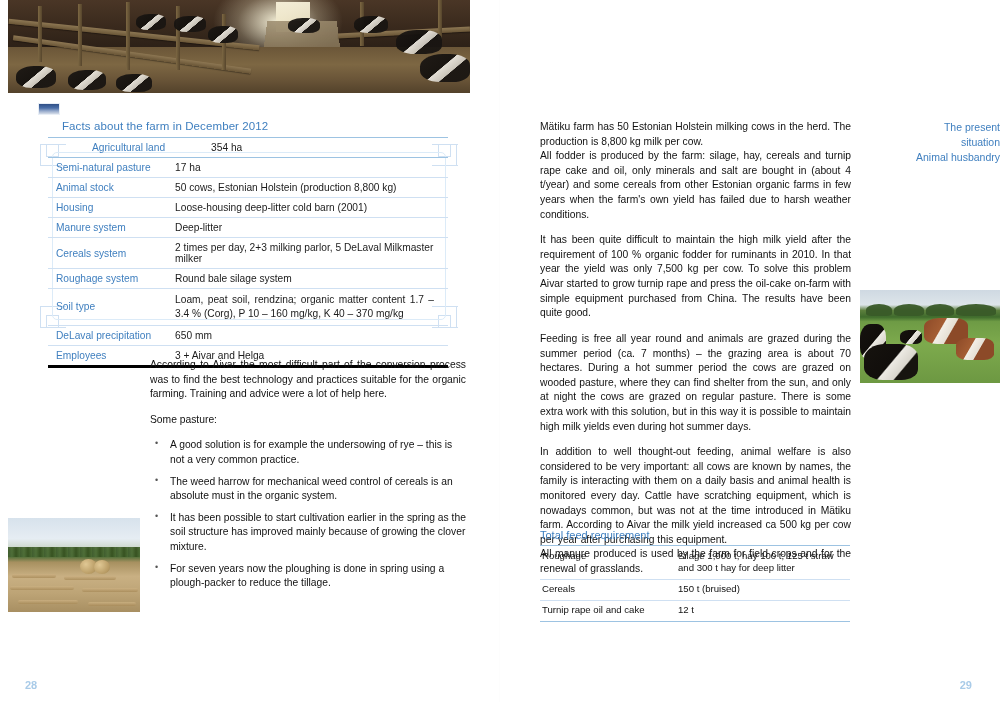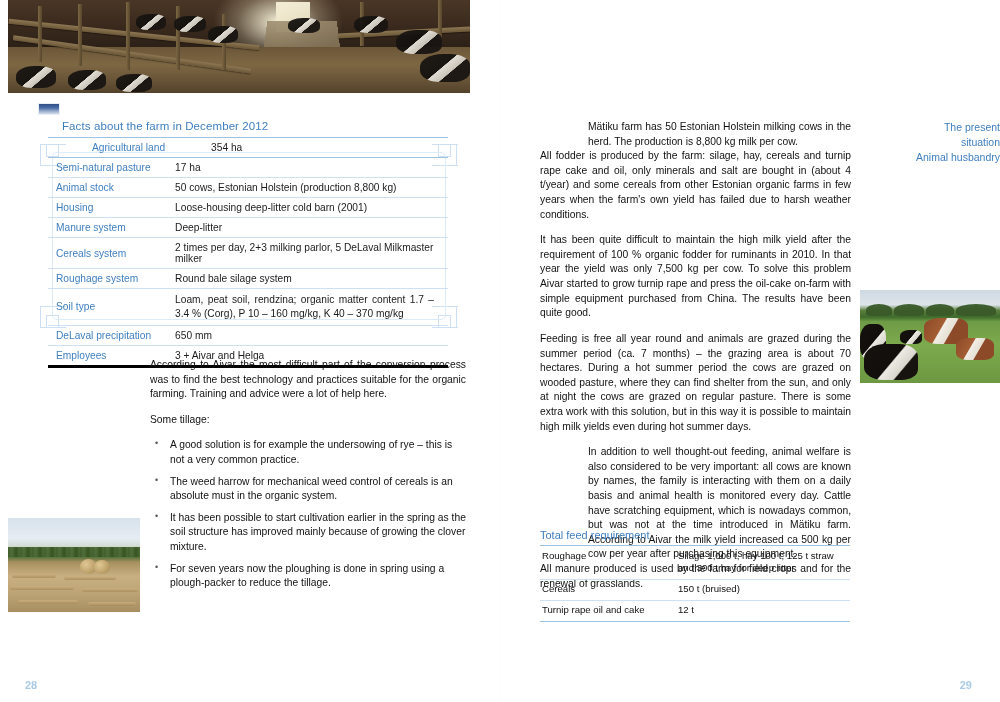--- a/index.html
+++ b/index.html
@@ -144,21 +144,21 @@
   
   .col {
     position:absolute;
     font-size:10.3px;
     line-height:1.42;
     color:#111111;
     text-align:justify;
     text-align-last:left;
   }
   .col p { margin:0 0 11px 0; }
-  .col p.tight { margin-bottom:0;margin-left:48px; }
+  .col p.tight { margin-bottom:0; }
 
   ul.remarks { margin:0; padding:0; list-style:none; }
   ul.remarks li {
     position:relative;
     padding-left:20px;
     margin-bottom:7px;
     text-align:left;
   }
   ul.remarks li:before {
     content:"•";
@@ -314,21 +314,21 @@
       <tr>
         <td class="k">Employees</td>
         <td class="v">3 + Aivar and Helga</td>
       </tr>
     </tbody>
       </table>
   </div>
 
   <div class="col" style="left:150px; top:358px; width:316px;">
     <p>According to Aivar the most difficult part of the conversion process was to find the best technology and practices suitable for the organic farming. Training and advice were a lot of help here.</p>
-    <p style="text-align:left;">Some tillage:</p>
+    <p style="text-align:left;">Some pasture:</p>
     <ul class="remarks">
       <li>A good solution is for example the undersowing of rye – this is not a very common practice.</li>
       <li>The weed harrow for mechanical weed control of cereals is an absolute must in the organic system.</li>
       <li>It has been possible to start cultivation earlier in the spring as the soil structure has improved mainly because of growing the clover mixture.</li>
       <li>For seven years now the ploughing is done in spring using a plough-packer to reduce the tillage.</li>
     </ul>
   </div>
 
   <div class="photo photo-hay">
     <div class="hay-trees"></div>

